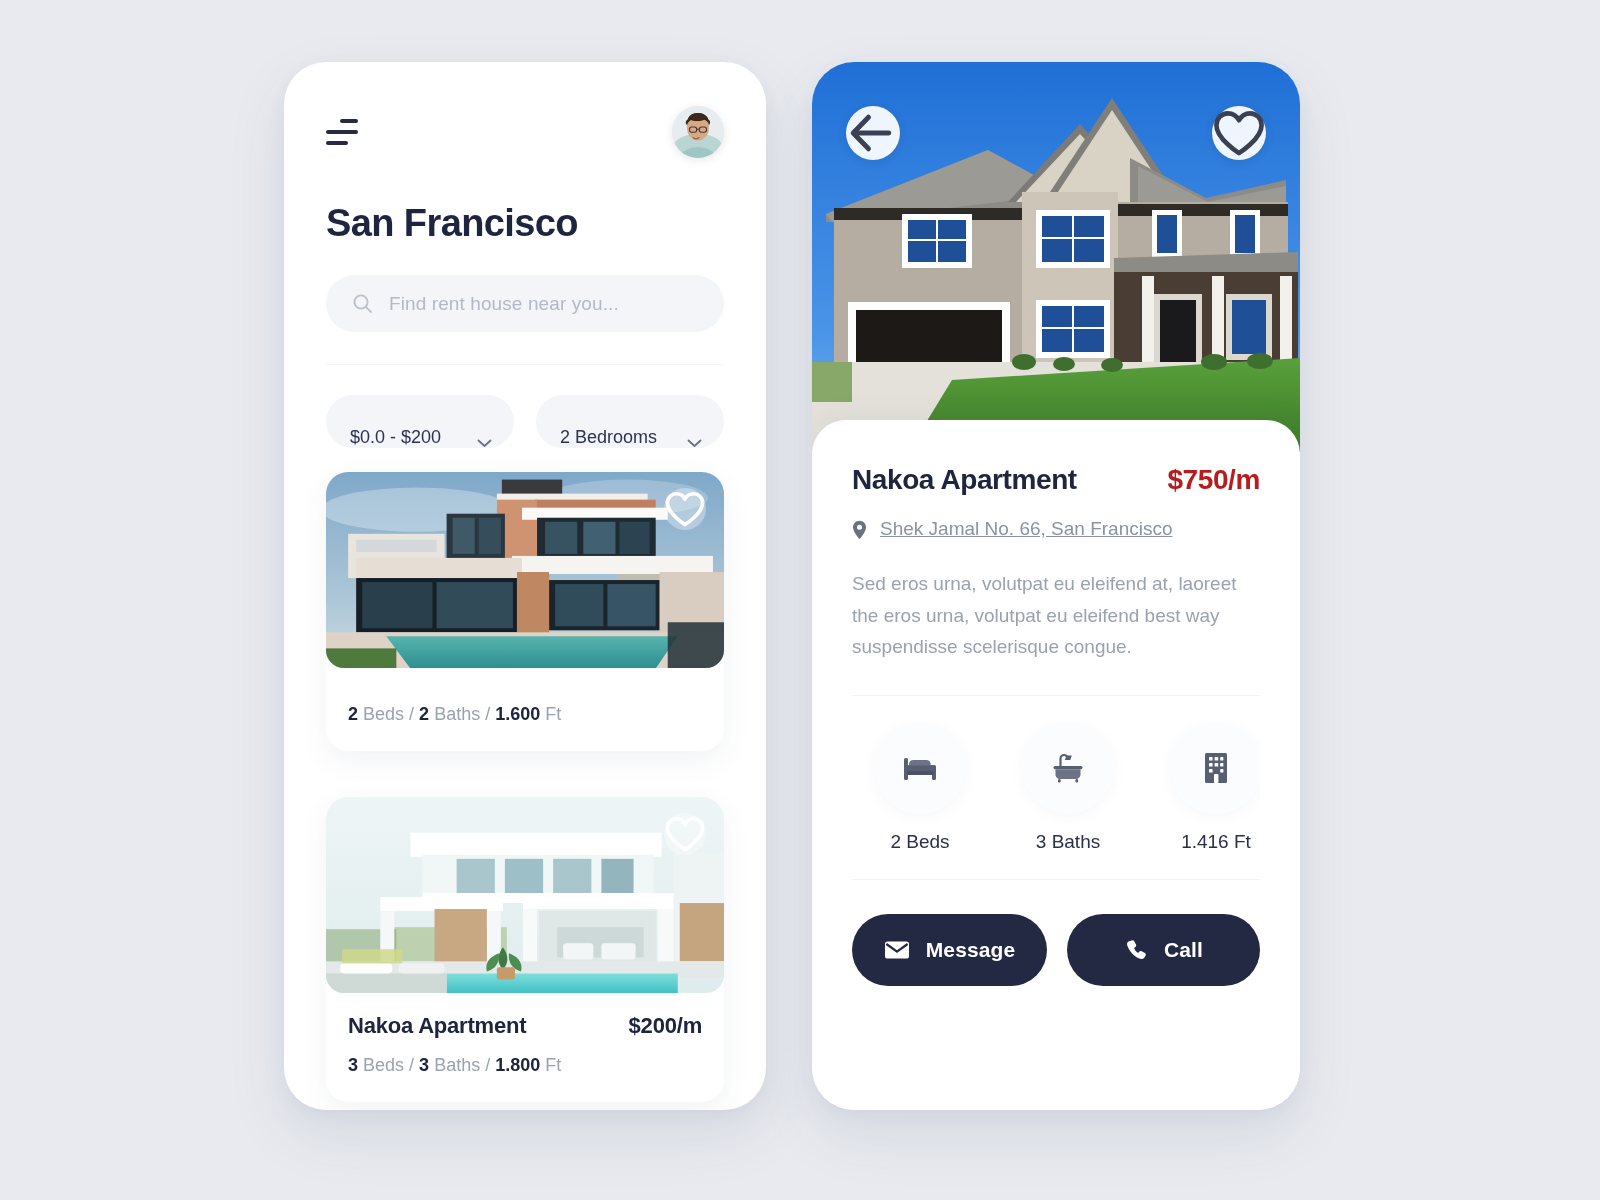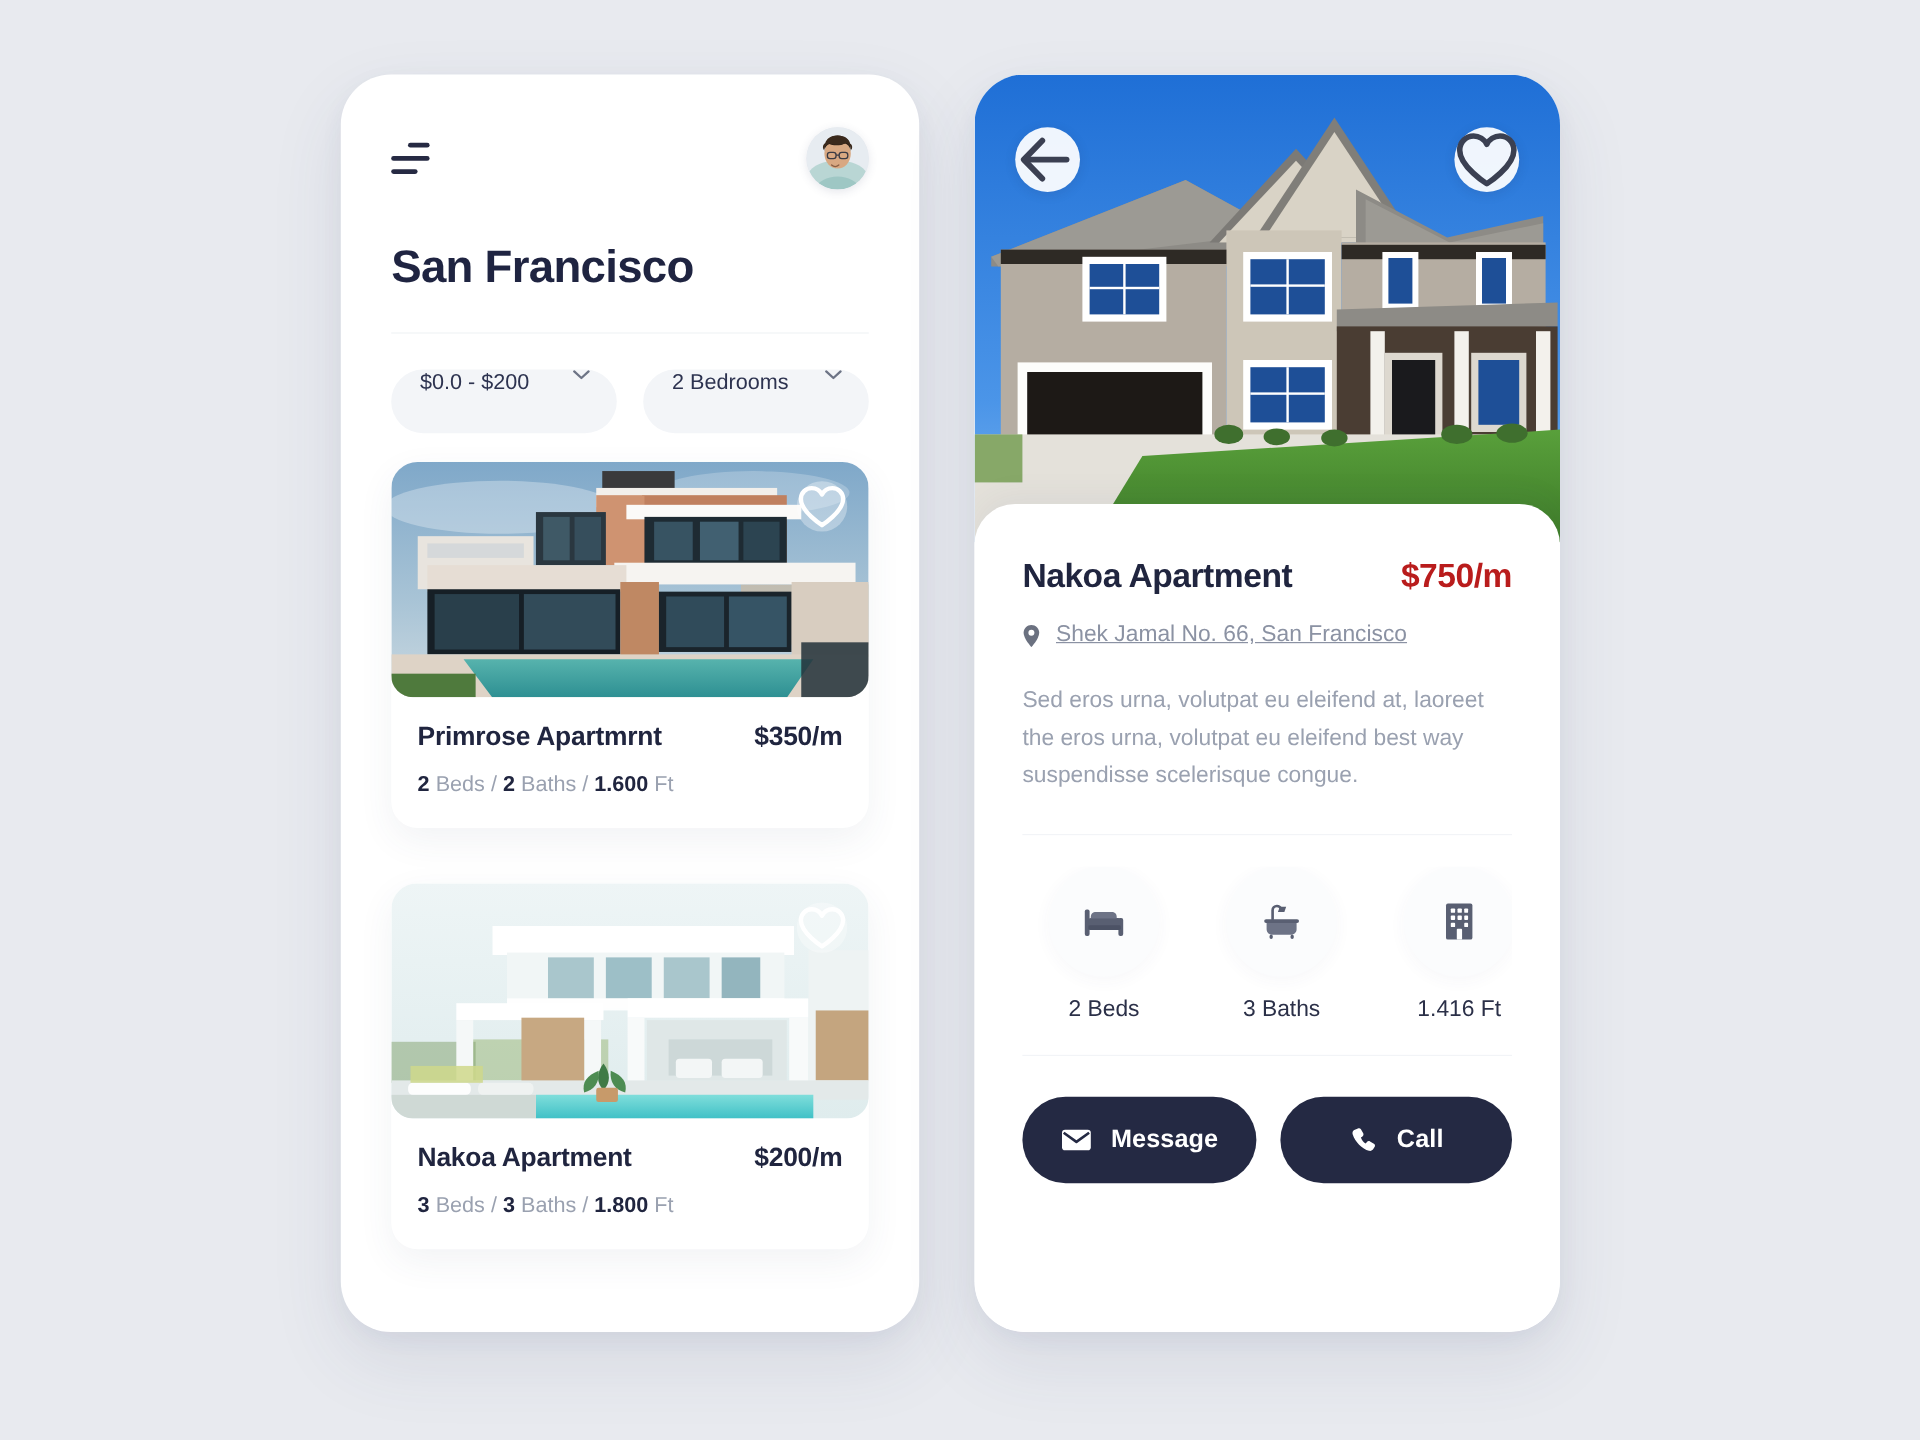--- a/index.html
+++ b/index.html
@@ -52,21 +52,21 @@
     display:flex; align-items:center; padding:0 26px; gap:16px;
   }
   .search-box .ph { font-size:19px; color:#b3b9c6; letter-spacing:0.1px; }
   .sicon { flex:0 0 auto; display:block; }
 
   .hr-soft { margin:32px 42px 0 42px; height:1px; background:#f1f3f6; }
 
   .chips { display:flex; gap:22px; padding:30px 42px 0 42px; }
   .chip {
     height:53px; border-radius:27px; background:#f3f5f8;
-    display:flex; align-items:flex-start; justify-content:space-between;
+    display:flex; align-items:flex-end; justify-content:space-between;
     padding:0 22px 0 24px; cursor:pointer;
   }
   .chip .clabel { font-size:18px; color:#2d3350; font-weight:500; white-space:nowrap; }
   .chip .cv { margin-left:20px; display:flex; align-items:center; }
   #chip-price { width:192px; }
   #chip-beds  { width:192px; }
 
   .cards { padding:24px 42px 0 42px; display:flex; flex-direction:column; gap:46px; }
   .pcard {
     background:#ffffff; border-radius:22px;
@@ -174,20 +174,29 @@
             <rect x="27.3" y="21" width="7.2" height="5.2" rx="2.2" fill="none" stroke="#3b3b44" stroke-width="1.1"></rect>
             <path d="M24.7 23.2h2.6" stroke="#3b3b44" stroke-width="1.1"></path>
             <path d="M21 31.5c1.8 1.6 4.2 1.6 6 0" stroke="#8a5f44" stroke-width="1.1" fill="none" stroke-linecap="round"></path>
           </g>
         </svg>
       </div>
     </div>
 
     <div class="city-title">San Francisco</div>
 
+    <div class="search-wrap">
+      <div class="search-box">
+        <svg class="sicon" width="21" height="21" viewBox="0 0 21 21">
+          <circle cx="9" cy="9" r="6.6" fill="none" stroke="#bcc2cd" stroke-width="1.9"></circle>
+          <path d="M13.8 13.8L19 19" stroke="#bcc2cd" stroke-width="1.9" stroke-linecap="round"></path>
+        </svg>
+        <span class="ph">Find rent house near you...</span>
+      </div>
+    </div>
 
     <div class="hr-soft"></div>
 
     <div class="chips">
       <div class="chip" id="chip-price">
         <span class="clabel">$0.0 - $200</span>
         <span class="cv">
           <svg width="15" height="9" viewBox="0 0 15 9">
               <path d="M1.5 1.5L7.5 7L13.5 1.5" fill="none" stroke="#6d7486" stroke-width="1.9" stroke-linecap="round" stroke-linejoin="round"></path>
             </svg>
@@ -252,24 +261,20 @@
             <rect x="0" y="176" width="70" height="20" fill="#4f7a3d"></rect>
             <rect x="340" y="150" width="56" height="46" fill="#223038" opacity="0.85"></rect>
           </svg>
           <div class="fav">
             <svg width="22" height="20" viewBox="0 0 22 20">
               <path d="M11 18.2S1.8 12.4 1.8 6.8C1.8 4 4 2 6.5 2 8.4 2 10.2 3.2 11 4.8 11.8 3.2 13.6 2 15.5 2 18 2 20.2 4 20.2 6.8c0 5.6-9.2 11.4-9.2 11.4z" fill="none" stroke="#ffffff" stroke-width="1.9" stroke-linejoin="round"></path>
             </svg>
           </div>
         </div>
         <div class="pcard-body">
-          <div class="pcard-row1">
-            <span class="pname">Primrose Apartmrnt</span>
-            <span class="pprice">$350/m</span>
-          </div>
           <div class="pmeta">
             <b>2</b>
             <span>Beds</span>
             <span class="sep">/</span>
             <b>2</b>
             <span>Baths</span>
             <span class="sep">/</span>
             <b>1.600</b>
             <span>Ft</span>
           </div>

